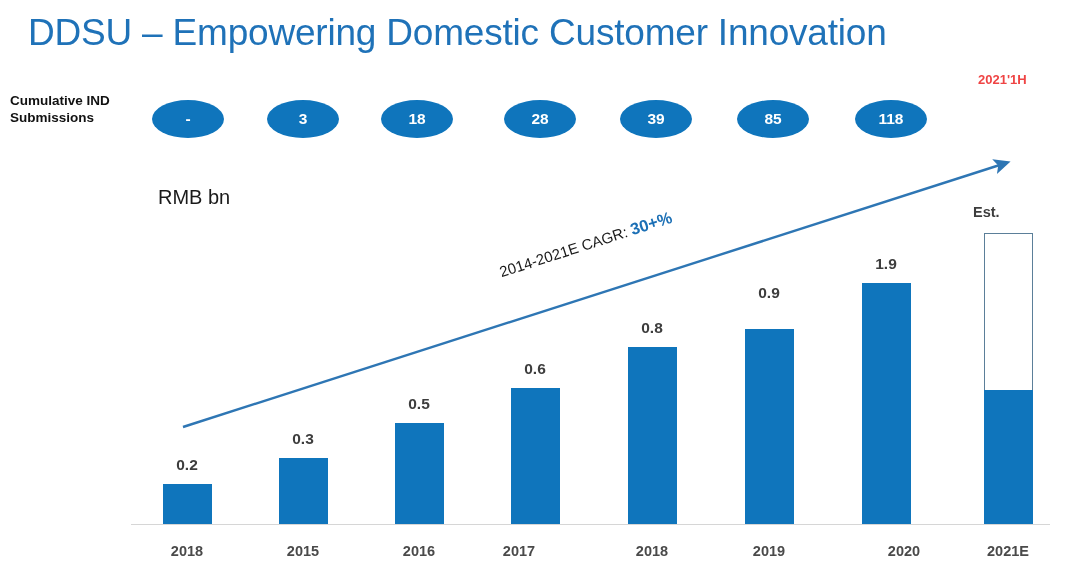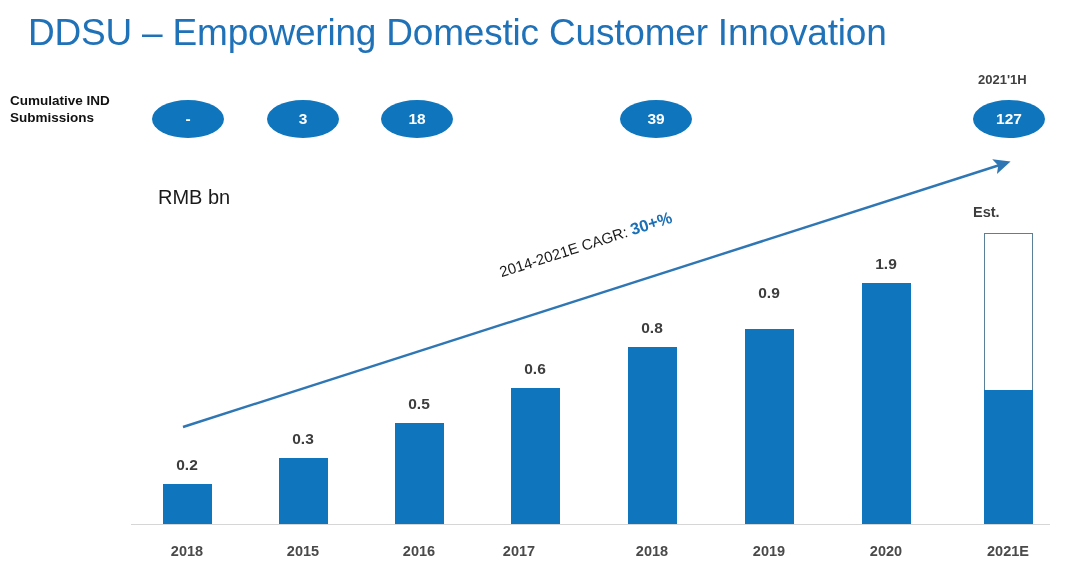--- a/index.html
+++ b/index.html
@@ -56,21 +56,21 @@
     align-items: center;
     justify-content: center;
     box-sizing: border-box;
   }
   #half-year-label {
     position: absolute;
     top: 72px;
     left: 978px;
     font-size: 13px;
     font-weight: bold;
-    color: #404040;
+    color: #ef4444;
     white-space: nowrap;
   }
 
   
   #units {
     position: absolute;
     left: 158px;
     top: 186px;
     font-size: 20px;
     color: #1a1a1a;
@@ -167,22 +167,24 @@
   <div id="ind-label">
     <div>Cumulative IND</div>
     <div>Submissions</div>
   </div>
 
   <div id="half-year-label">2021'1H</div>
 
   <div class="badge" style="left:152px;">-</div>
   <div class="badge" style="left:267px;">3</div>
   <div class="badge" style="left:381px;">18</div>
+  <div class="badge" style="left:504px;">28</div>
   <div class="badge" style="left:620px;">39</div>
-  <div class="badge" style="left:973px;">127</div>
+  <div class="badge" style="left:737px;">85</div>
+  <div class="badge" style="left:855px;">118</div>
 
   <div id="units">RMB bn</div>
 
   <div id="plot">
 
     <div id="baseline"></div>
 
     <div class="bar-est-outline" style="left:984px; top:233px; height:158px;"></div>
     <div id="est-label" style="left:973px;">Est.</div>
 
@@ -202,21 +204,21 @@
     <div class="bar-value" style="left:617px; top:319px;">0.8</div>
     <div class="bar-value" style="left:734px; top:284px;">0.9</div>
     <div class="bar-value" style="left:851px; top:255px;">1.9</div>
 
     <div class="x-label" style="left:152px;">2018</div>
     <div class="x-label" style="left:268px;">2015</div>
     <div class="x-label" style="left:384px;">2016</div>
     <div class="x-label" style="left:484px;">2017</div>
     <div class="x-label" style="left:617px;">2018</div>
     <div class="x-label" style="left:734px;">2019</div>
-    <div class="x-label" style="left:851px;">2020</div>
+    <div class="x-label" style="left:869px;">2020</div>
     <div class="x-label" style="left:973px;">2021E</div>
 
     <svg id="arrow-svg" viewBox="0 0 1080 575">
       <defs>
         <marker id="arrowhead" markerWidth="7" markerHeight="7" refX="5" refY="3.2" orient="auto">
           <path d="M0,0 L7,3.2 L0,6.4 L1.6,3.2 Z" fill="#2E76B4"></path>
         </marker>
       </defs>
       <line x1="183" y1="427" x2="1006" y2="163" stroke="#2E76B4" stroke-width="2.4" marker-end="url(#arrowhead)"></line>
     </svg>

